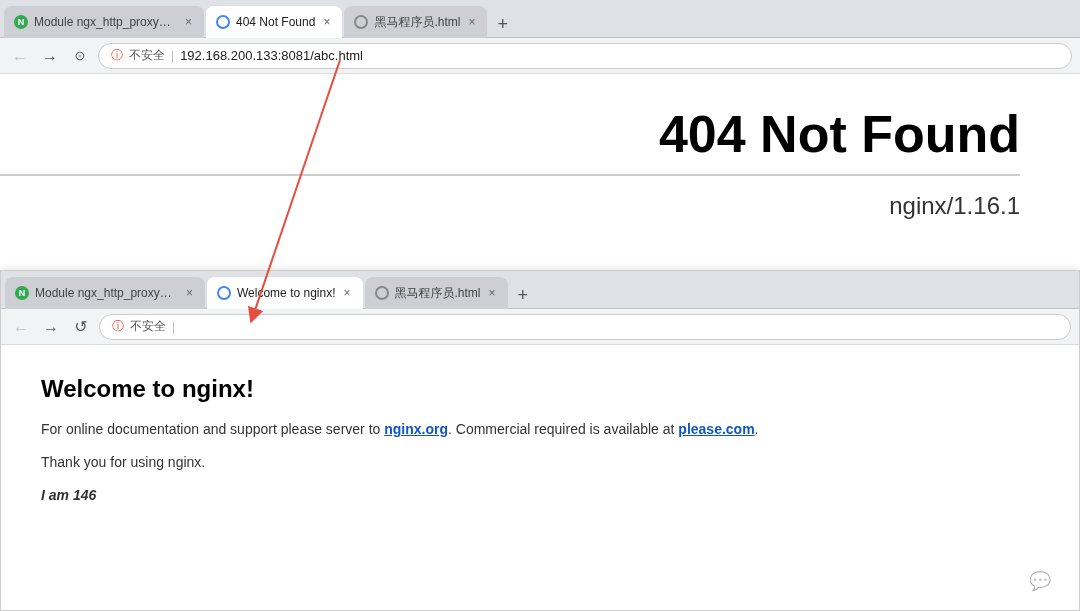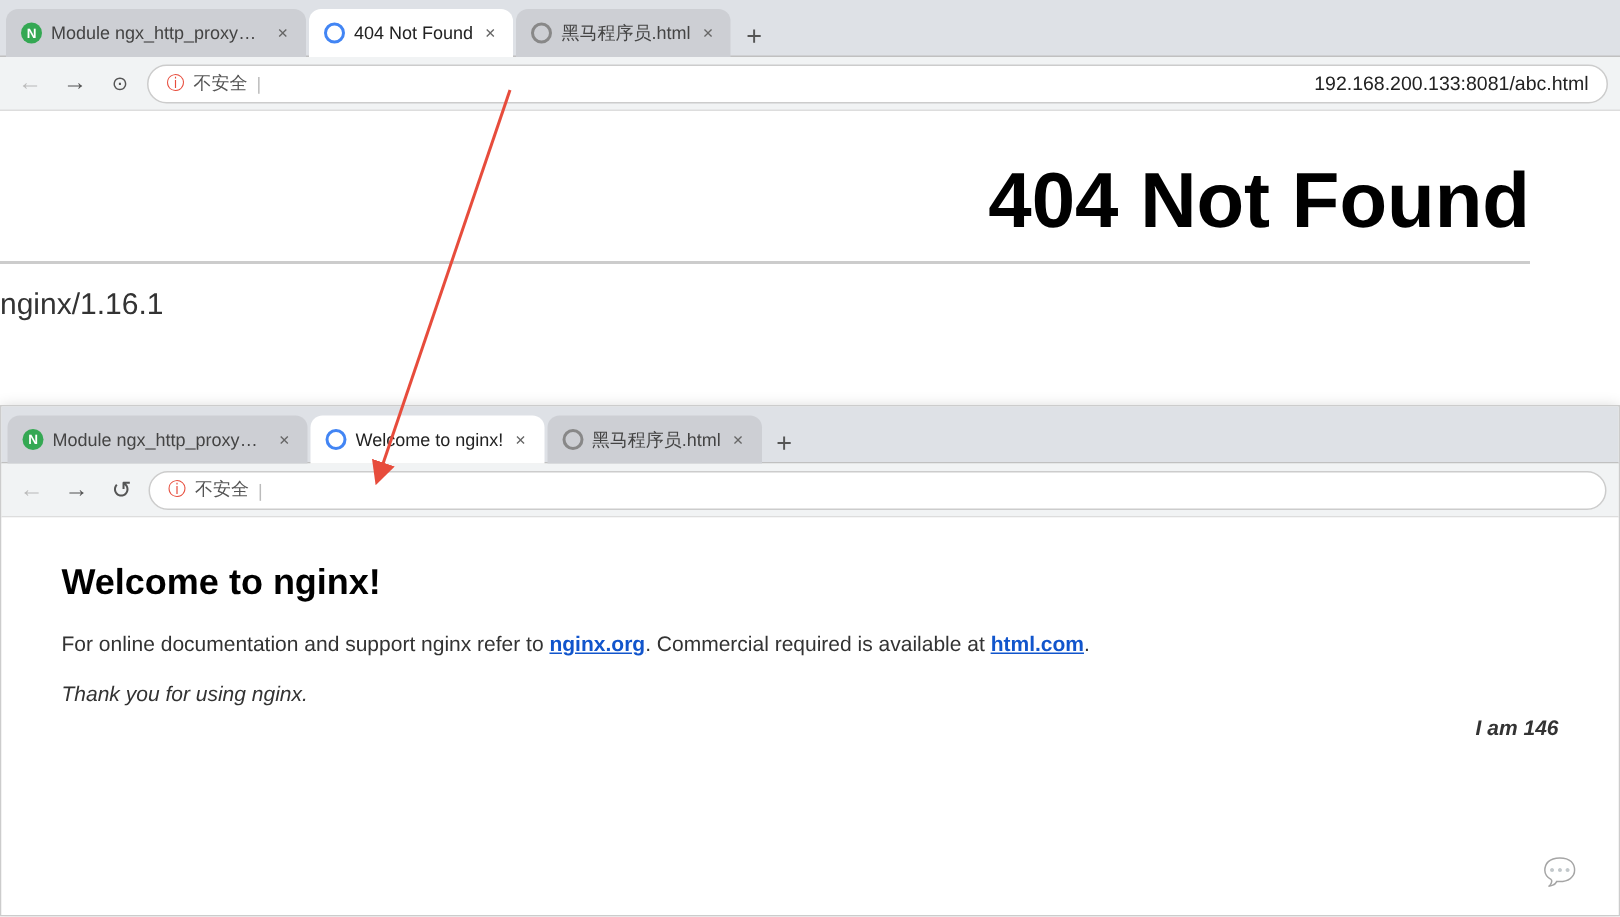--- a/index.html
+++ b/index.html
@@ -96,21 +96,21 @@
       border-radius: 20px;
       height: 26px;
       display: flex;
       align-items: center;
       padding: 0 12px;
       font-size: 13px;
       color: #222;
       gap: 6px;
     }
     .address-lock { color: #e74c3c; font-size: 12px; }
-    .address-text { flex: 1; text-align: right; }
+    .address-text { flex: 1; }
 
     
     .content-404 {
       background: #fff;
       height: 200px;
       display: flex;
       flex-direction: column;
       align-items: flex-end;
       justify-content: flex-start;
       padding: 30px 60px 0 0;
@@ -120,24 +120,26 @@
       font-size: 52px;
       font-weight: bold;
       color: #000;
       border-bottom: 2px solid #ccc;
       padding-bottom: 10px;
       width: 100%;
       text-align: right;
       padding-right: 0;
     }
     .nginx-version {
-      font-size: 20px;
+      font-size: 24px;
       color: #333;
       margin-top: 16px;
+      text-align: right;
       width: 100%;
+      padding-left: 14px;
     }
 
     
     .annotation-layer {
       position: absolute;
       top: 0;
       left: 0;
       width: 100%;
       pointer-events: none;
       z-index: 100;
@@ -177,27 +179,25 @@
       color: #333;
       margin-bottom: 12px;
       line-height: 1.5;
     }
     .nginx-welcome a {
       color: #1155cc;
       text-decoration: underline;
       font-weight: bold;
     }
     .nginx-welcome .thank-you {
-      font-style: italic;
-      margin-bottom: 2px;
+      margin-bottom: 12px;
     }
     .nginx-welcome .i-am {
       font-style: italic;
       font-weight: bold;
-      text-align: right;
     }
 
     
     .watermark {
       position: absolute;
       bottom: 20px;
       right: 30px;
       font-size: 16px;
       color: rgba(0,0,0,0.35);
       display: flex;
@@ -342,21 +342,21 @@
       <div class="address-field">
         <span class="address-lock">ⓘ</span>
         <span style="font-size:12px;color:#555;">不安全</span>
         <span style="color:#bbb;font-size:12px;">|</span>
       </div>
     </div>
 
     <div class="nginx-welcome">
       <h1>Welcome to nginx!</h1>
       <p>
-        <span>For online documentation and support nginx refer to </span><a href="#">nginx.org</a><span>. Commercial required is available at </span><a href="#">html.com</a><span>.</span>
+        <span>For online documentation and support please server to </span><a href="#">nginx.org</a><span>. Commercial required is available at </span><a href="#">please.com</a><span>.</span>
       </p>
       <p class="thank-you">Thank you for using nginx.</p>
       <p class="i-am">I am 146</p>
     </div>
 
     <div class="watermark">
       <span class="watermark-icon">💬</span>
     </div>
   </div>
 

